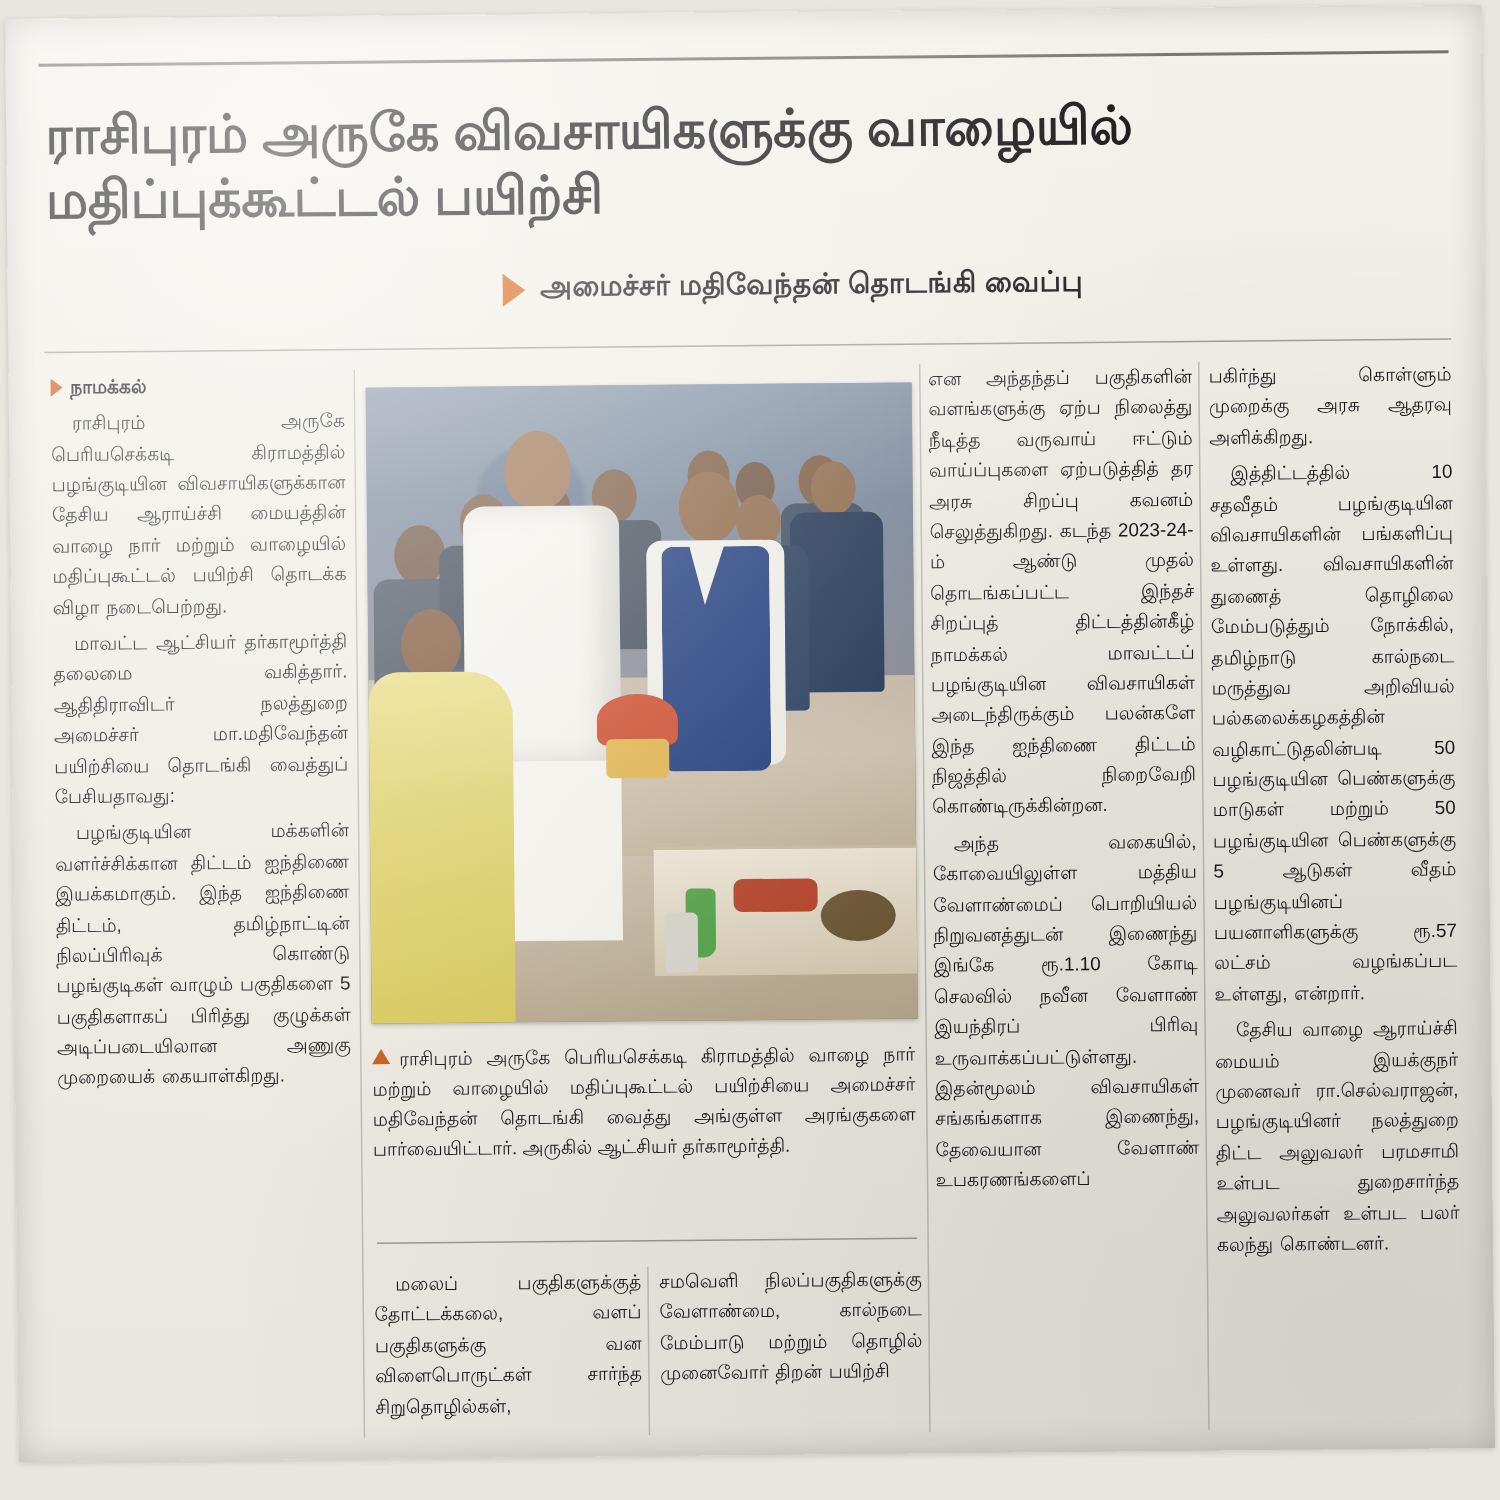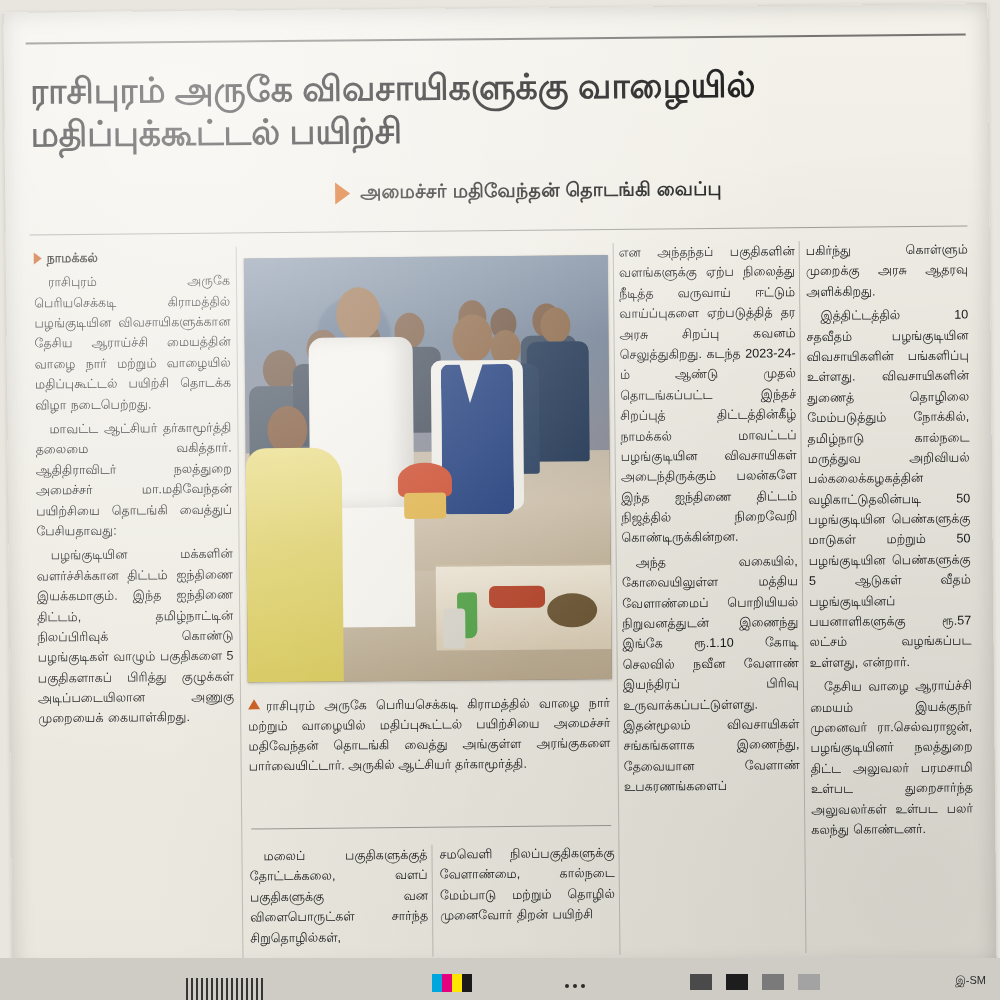--- a/index.html
+++ b/index.html
@@ -298,34 +298,13 @@
     </div>
 
     <div class="col col5">
       <p class="first" style="text-indent:0;">பகிர்ந்து கொள்ளும் முறைக்கு அரசு ஆதரவு அளிக்கிறது.</p>
       <p>இத்திட்டத்தில் 10 சதவீதம் பழங்குடியின விவசாயிகளின் பங்களிப்பு உள்ளது. விவசாயிகளின் துணைத் தொழிலை மேம்படுத்தும் நோக்கில், தமிழ்நாடு கால்நடை மருத்துவ அறிவியல் பல்கலைக்கழகத்தின் வழிகாட்டுதலின்படி 50 பழங்குடியின பெண்களுக்கு மாடுகள் மற்றும் 50 பழங்குடியின பெண்களுக்கு 5 ஆடுகள் வீதம் பழங்குடியினப் பயனாளிகளுக்கு ரூ.57 லட்சம் வழங்கப்பட உள்ளது, என்றார்.</p>
       <p>தேசிய வாழை ஆராய்ச்சி மையம் இயக்குநர் முனைவர் ரா.செல்வராஜன், பழங்குடியினர் நலத்துறை திட்ட அலுவலர் பரமசாமி உள்பட துறைசார்ந்த அலுவலர்கள் உள்பட பலர் கலந்து கொண்டனர்.</p>
     </div>
 
   </div>
 
-  <div class="bottom-strip">
-    <div class="barcode"></div>
-    <div class="cmyk">
-      <i style="background:#00a6de"></i>
-      <i style="background:#e5007e"></i>
-      <i style="background:#ffe600"></i>
-      <i style="background:#1a1a1a"></i>
-    </div>
-    <div class="dots">
-      <i></i>
-        <i></i>
-        <i></i>
-    </div>
-    <div class="greybars">
-      <i style="background:#4a4a4a"></i>
-      <i style="background:#1d1d1d"></i>
-      <i style="background:#7a7a7a"></i>
-      <i style="background:#a3a3a3"></i>
-    </div>
-    <div class="corner-text">இ-SM</div>
-  </div>
 </div>
 
 </body></html>

